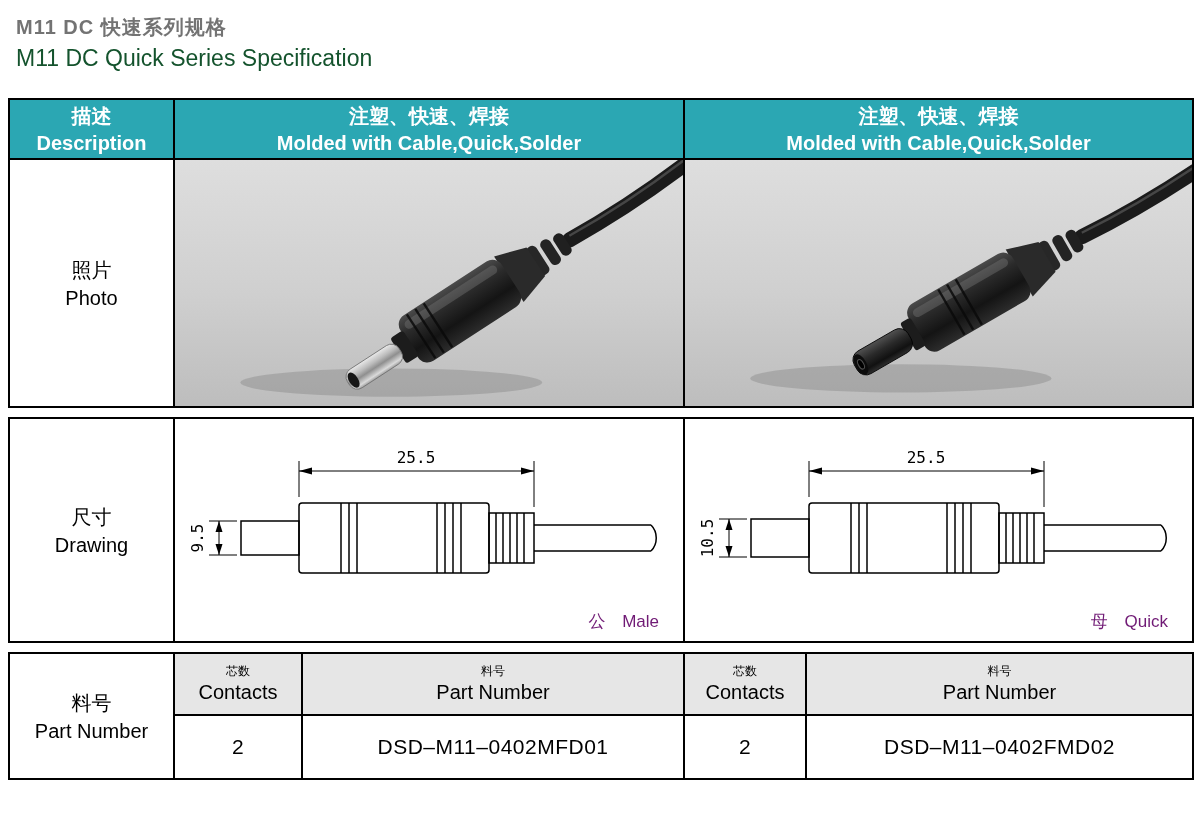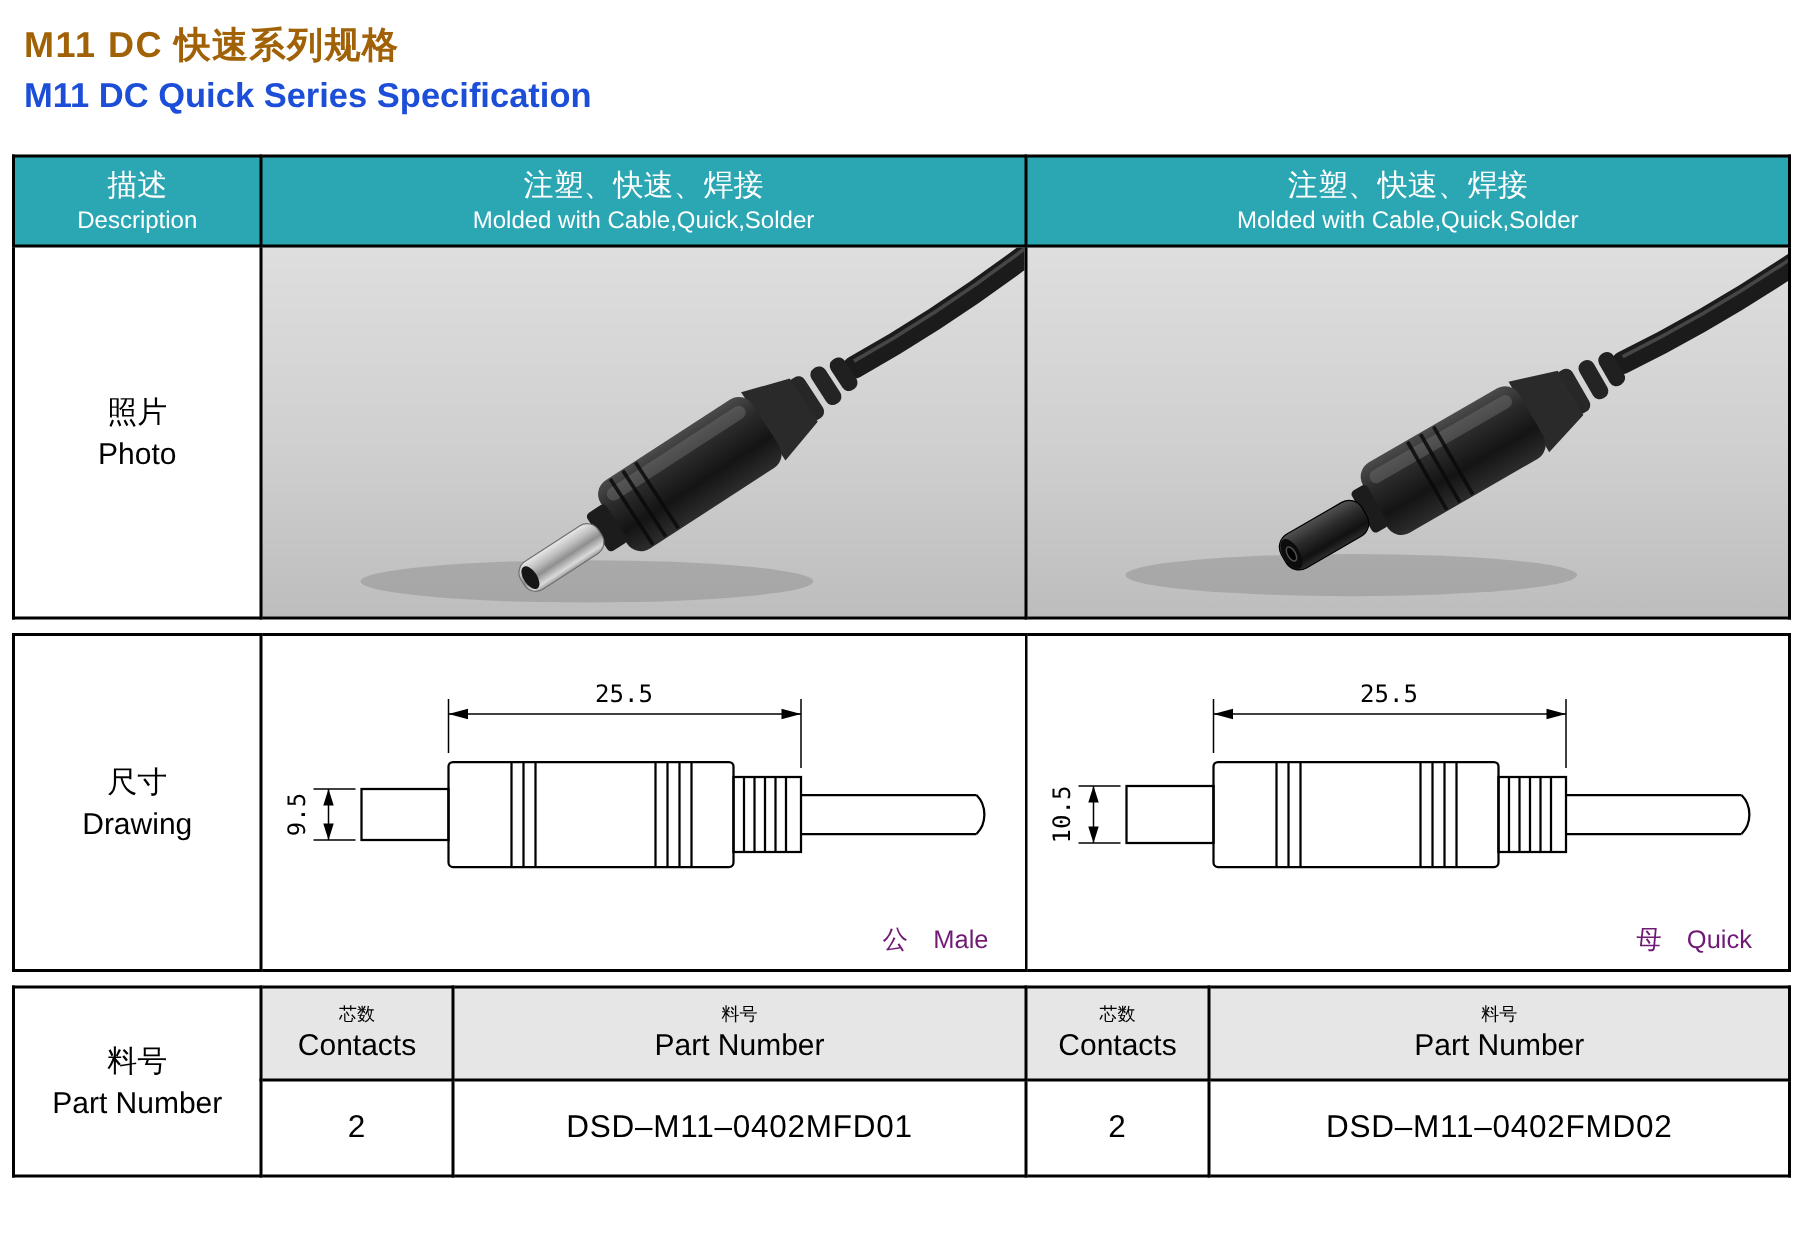--- a/index.html
+++ b/index.html
@@ -1,34 +1,34 @@
 <!DOCTYPE html>
 <html><head>
 <meta charset="utf-8">
 <style>
   * { margin:0; padding:0; box-sizing:border-box; }
   html,body { width:1200px; height:824px; background:#fff; overflow:hidden;
     font-family:"Liberation Sans", sans-serif; color:#000; }
   .page { padding:8px 8px 0 8px; }
 
-  .title-zh { color:#a16207; font-size:24px; font-weight:bold; margin:6px 0 4px 8px; letter-spacing:1px; }
-  .title-en { color:#1d4ed8; font-size:23px; font-weight:bold; margin:0 0 26px 8px; }
+  .title-zh { color:#737373; font-size:20px; font-weight:bold; margin:6px 0 4px 8px; letter-spacing:1px; }
+  .title-en { color:#14532d; font-size:23px; font-weight:normal; margin:0 0 26px 8px; }
 
   table.spec { border-collapse:collapse; table-layout:fixed; width:1184px; margin:0 0 9px 0; }
   table.spec td { border:2px solid #000; text-align:center; vertical-align:middle; padding:0; }
 
   .teal { background:#2BA7B3; color:#fff; }
   .teal .zh { font-size:20px; line-height:1.4; }
-  .teal .en { font-size:16px; line-height:1.3; }
+  .teal .en { font-size:20px; line-height:1.3; }
 
   .lbl-cell { background:#fff; }
   .lbl-cell .zh { font-size:20px; line-height:1.5; }
   .lbl-cell .en { font-size:20px; line-height:1.3; }
 
-  tr.hdr-row { height:60px; }
+  tr.hdr-row { height:60px;font-weight:bold; }
   tr.photo-row { height:246px; }
   td.photo-cell { background:linear-gradient(180deg,#dedede 0%,#cfcfcf 55%,#bdbdbd 100%); padding:0; }
   td.photo-cell svg { display:block; width:100%; height:246px; }
 
   tr.draw-row { height:224px; }
   td.draw-cell { position:relative; background:#fff; }
   td.draw-cell svg.draw { display:block; margin:2px auto 0 auto; }
   .draw-caption { position:absolute; right:24px; bottom:8px; font-size:17px; color:#701a75; }
   .draw-caption .en { margin-left:12px; }
 

